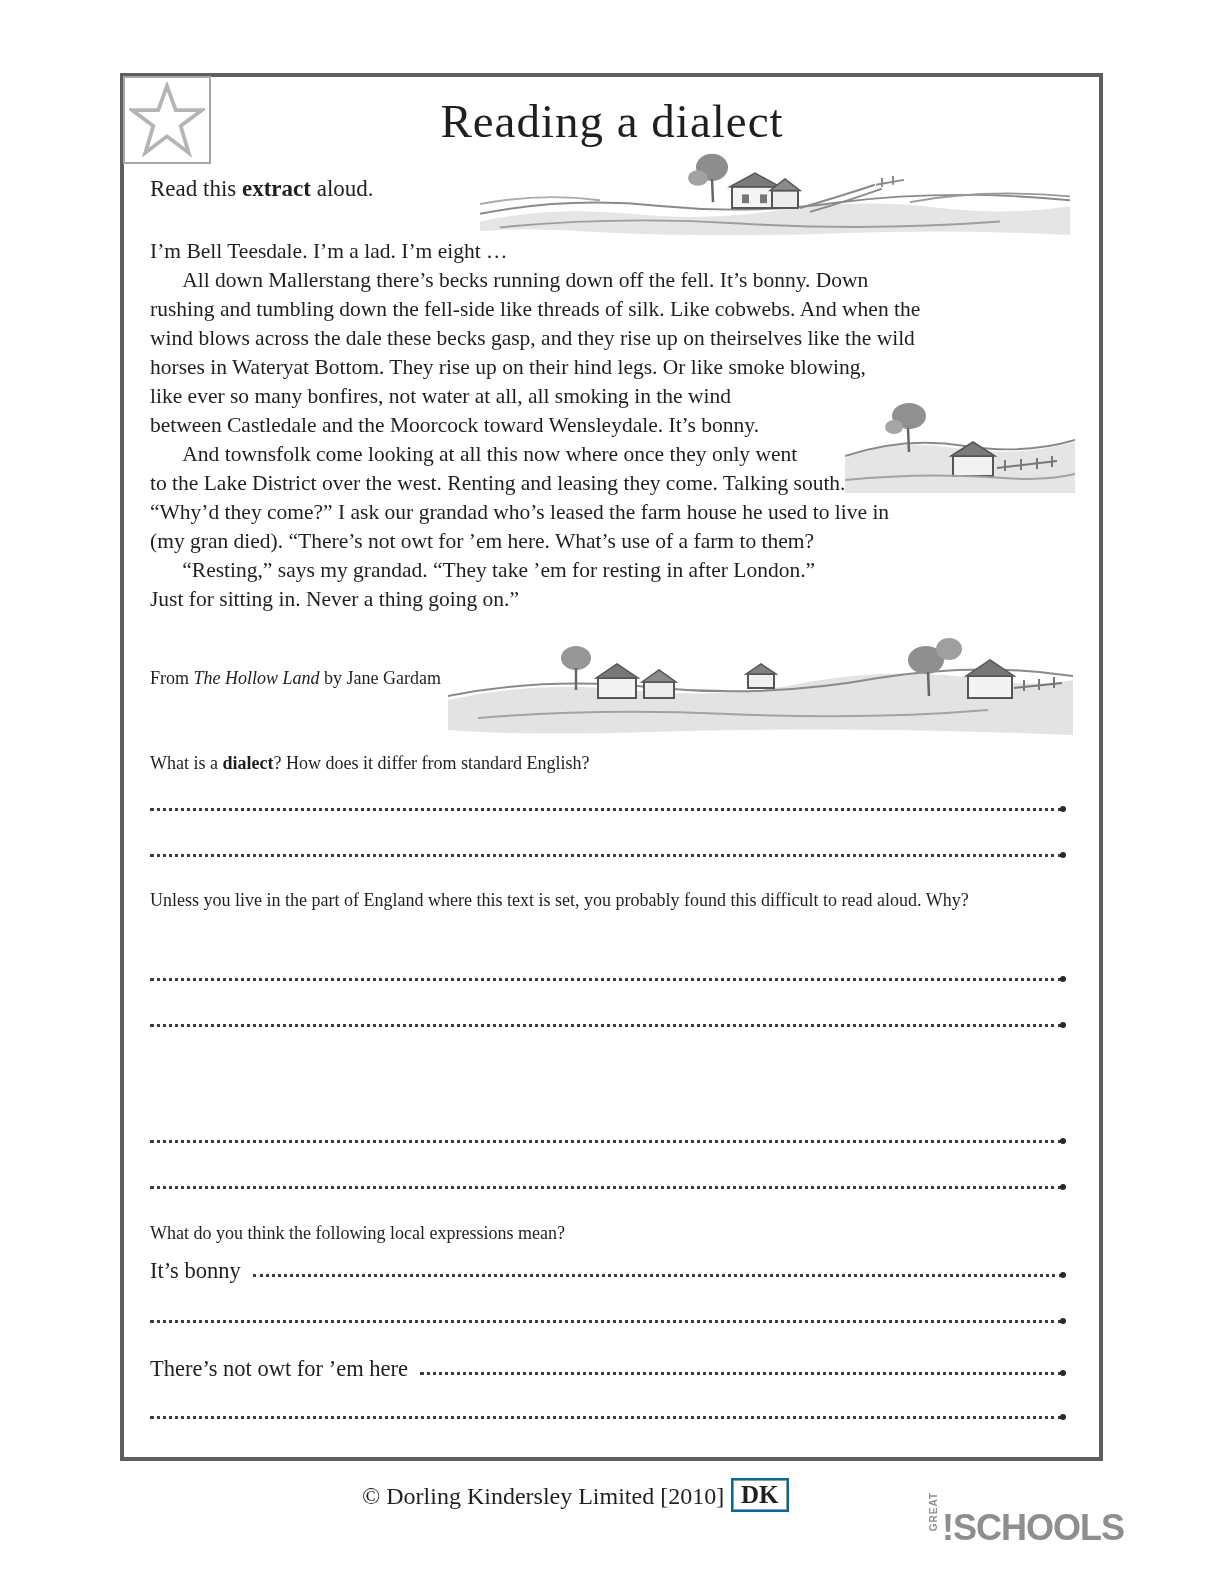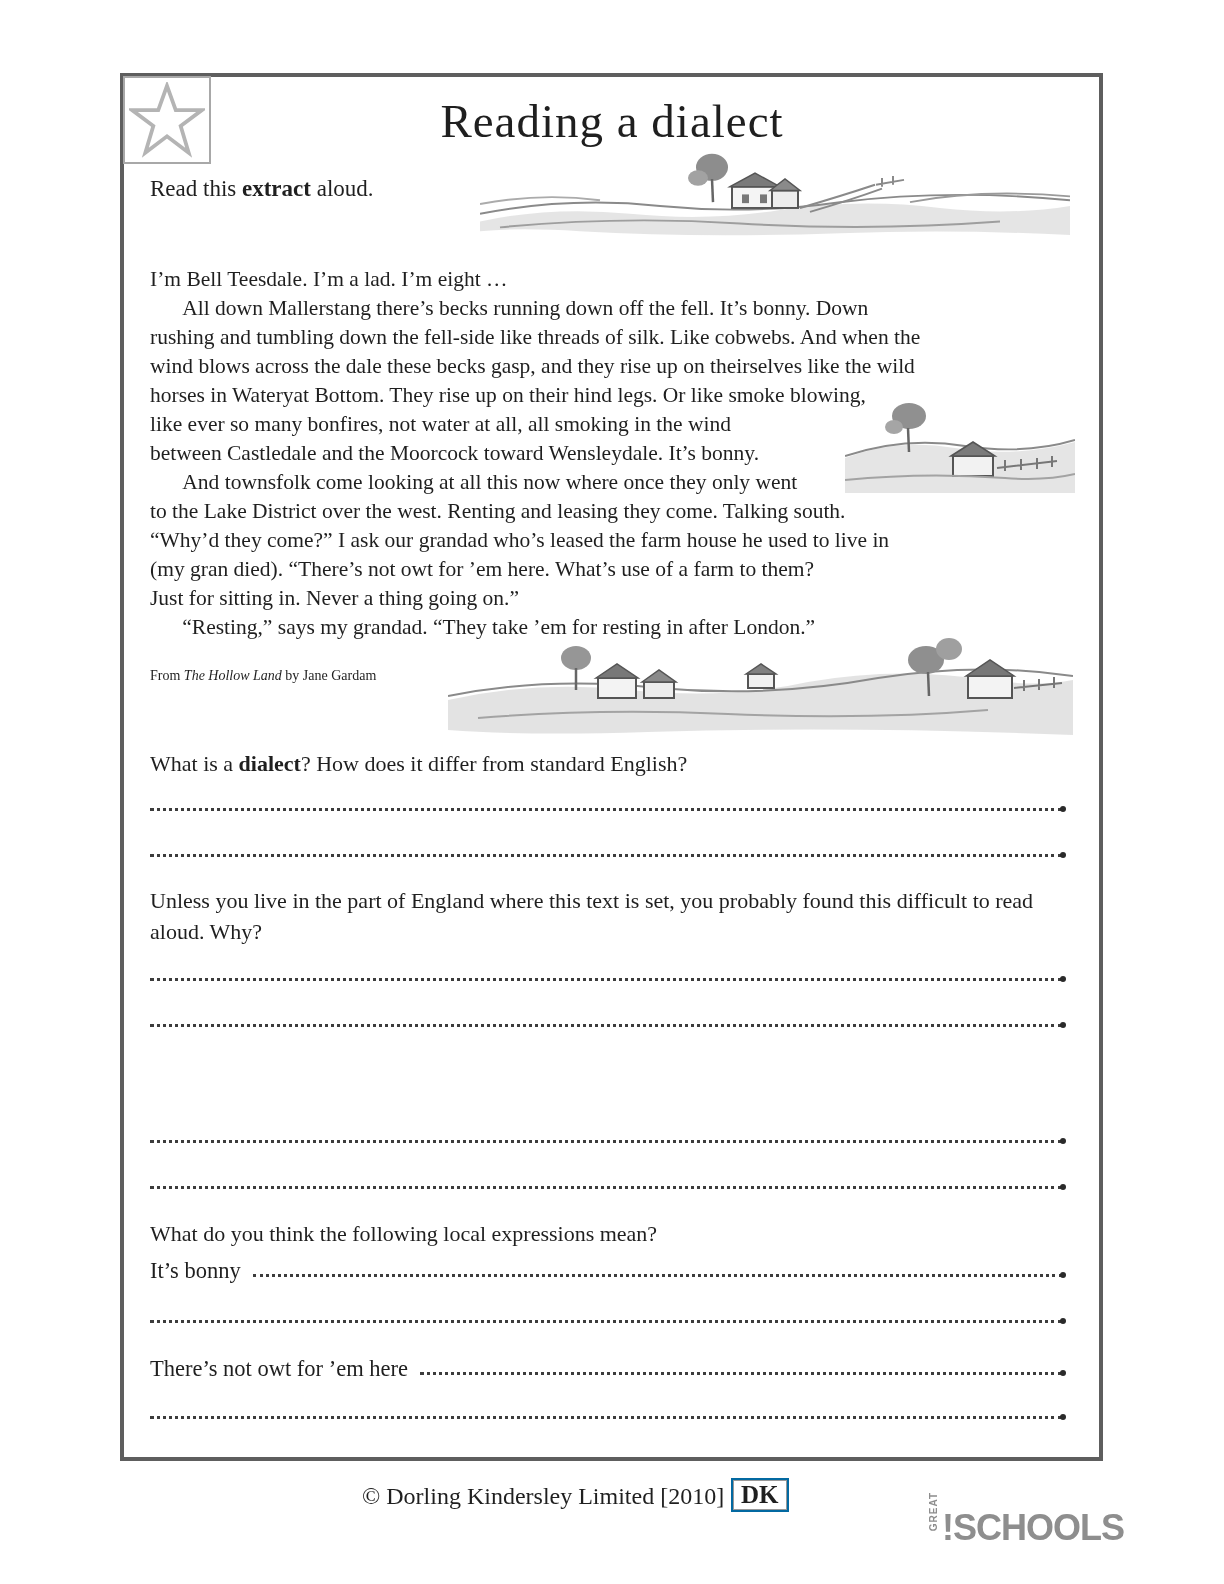--- a/index.html
+++ b/index.html
@@ -13,24 +13,24 @@
     position:absolute; left:123px; top:76px; width:88px; height:88px;
     border:2px solid #a8a8a8; background:#fff; display:flex; align-items:center; justify-content:center; z-index:3;
   }
   .title { position:absolute; left:0; width:100%; top:94px; text-align:center; font-size:47px; font-weight:normal; letter-spacing:1px; z-index:2; }
   .instruction { position:absolute; left:150px; top:176px; font-size:23px; z-index:2; }
   .illus { position:absolute; z-index:1; }
   .illus-top { left:480px; top:146px; width:590px; height:92px; }
   .illus-mid { left:845px; top:398px; width:230px; height:100px; }
   .illus-bot { left:448px; top:630px; width:625px; height:110px; }
   .illus svg { width:100%; height:100%; display:block; }
-  .passage { position:absolute; left:150px; top:237px; width:890px; font-size:21.5px; z-index:2;margin-top:28px; }
+  .passage { position:absolute; left:150px; top:237px; width:890px; font-size:21.5px; z-index:2; }
   .passage .pl { line-height:29px; white-space:pre; }
-  .source { position:absolute; left:150px; top:668px; font-size:14px; z-index:2; }
-  .question { position:absolute; left:150px; width:885px; font-size:22px; line-height:31px; z-index:2; }
+  .source { position:absolute; left:150px; top:668px; font-size:18px; z-index:2; }
+  .question { position:absolute; left:150px; width:885px; font-size:18px; line-height:31px; z-index:2; }
   .q1 { top:748px; } .q2 { top:885px; } .q3 { top:1053px; } .q4 { top:1218px; }
   .ans { position:absolute; left:150px; width:912px; height:3px; border-bottom:3px dotted #3c3c3c; z-index:2; }
   .ans::after { content:""; position:absolute; right:-4px; bottom:-4px; width:6px; height:6px; background:#2a2a2a; border-radius:50%; }
   .a1{top:808px;} .a2{top:854px;} .a3{top:978px;} .a4{top:1024px;} .a5{top:1140px;} .a6{top:1186px;} .a7{top:1320px;} .a8{top:1416px;}
   .expr-row { position:absolute; left:150px; width:912px; display:flex; align-items:flex-end; font-size:22.5px; z-index:2; }
   .r1{top:1258px;} .r2{top:1356px;}
   .expr-row .dots { flex:1; border-bottom:3px dotted #3c3c3c; margin:0 0 7px 12px; position:relative; height:3px; }
   .expr-row .dots::after { content:""; position:absolute; right:-4px; bottom:-4px; width:6px; height:6px; background:#2a2a2a; border-radius:50%; }
   .footer-copyright { position:absolute; left:362px; top:1483px; font-size:24px; z-index:2; }
   .dk-logo {
@@ -85,22 +85,22 @@
     <div class="pl">  All down Mallerstang there’s becks running down off the fell. It’s bonny. Down</div>
     <div class="pl">rushing and tumbling down the fell-side like threads of silk. Like cobwebs. And when the</div>
     <div class="pl">wind blows across the dale these becks gasp, and they rise up on theirselves like the wild</div>
     <div class="pl">horses in Wateryat Bottom. They rise up on their hind legs. Or like smoke blowing,</div>
     <div class="pl">like ever so many bonfires, not water at all, all smoking in the wind</div>
     <div class="pl">between Castledale and the Moorcock toward Wensleydale. It’s bonny.</div>
     <div class="pl">  And townsfolk come looking at all this now where once they only went</div>
     <div class="pl">to the Lake District over the west. Renting and leasing they come. Talking south.</div>
     <div class="pl">“Why’d they come?” I ask our grandad who’s leased the farm house he used to live in</div>
     <div class="pl">(my gran died). “There’s not owt for ’em here. What’s use of a farm to them?</div>
+    <div class="pl">  “Resting,” says my grandad. “They take ’em for resting in after London.”</div>
     <div class="pl">Just for sitting in. Never a thing going on.”</div>
-    <div class="pl">  “Resting,” says my grandad. “They take ’em for resting in after London.”</div>
   </div>
 
   <div class="illus illus-mid">
     <svg viewBox="0 0 230 100" preserveAspectRatio="none">
       <path d="M0,60 Q50,40 110,50 Q170,60 230,44 L230,95 L0,95 Z" fill="#e0e0e0" opacity="0.85"></path>
       <path d="M0,58 Q60,38 120,48 Q180,57 230,42" fill="none" stroke="#8a8a8a" stroke-width="2"></path>
       <ellipse cx="64" cy="18" rx="17" ry="13" fill="#909090"></ellipse>
       <ellipse cx="49" cy="29" rx="9" ry="7" fill="#a5a5a5"></ellipse>
       <line x1="63" y1="30" x2="64" y2="54" stroke="#666" stroke-width="2.5"></line>
       <rect x="108" y="58" width="40" height="20" fill="#f2f2f2" stroke="#555" stroke-width="2"></rect>

